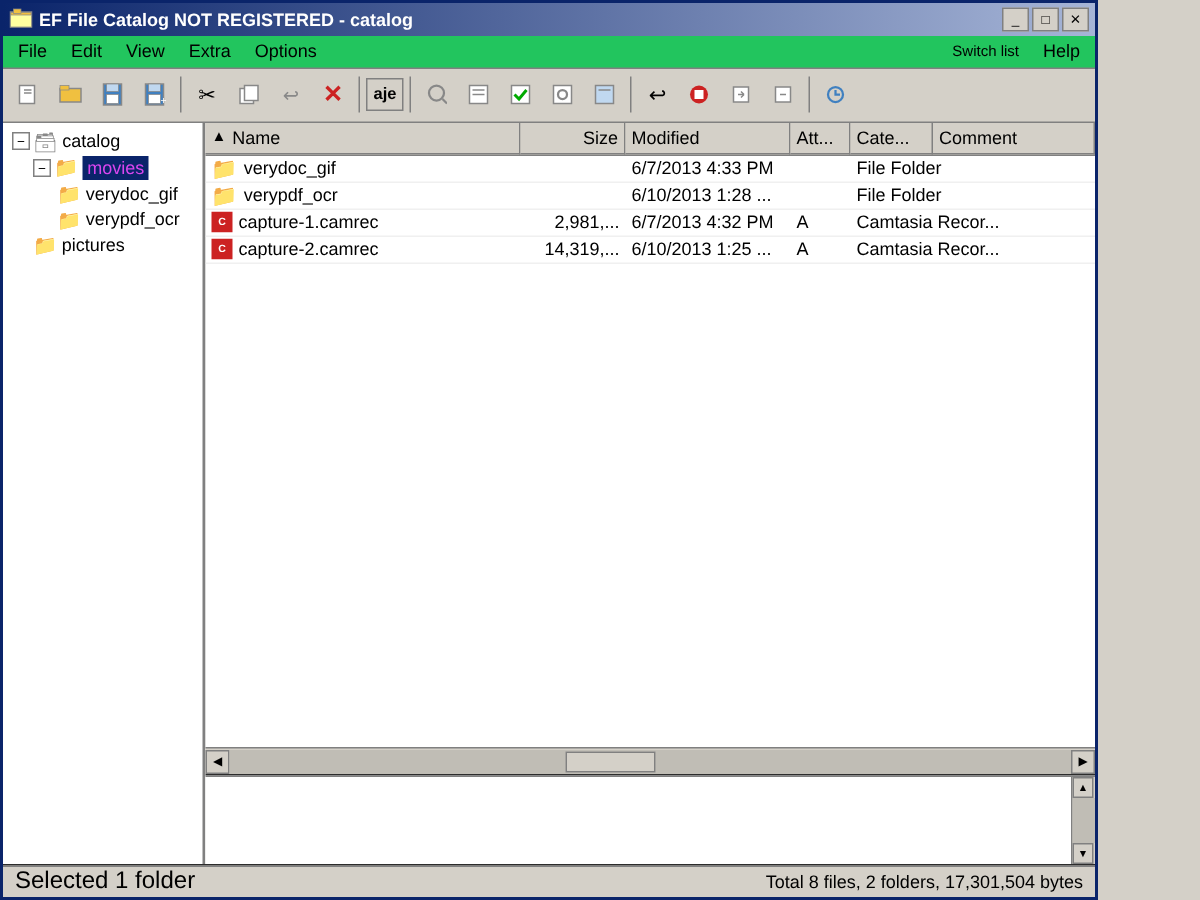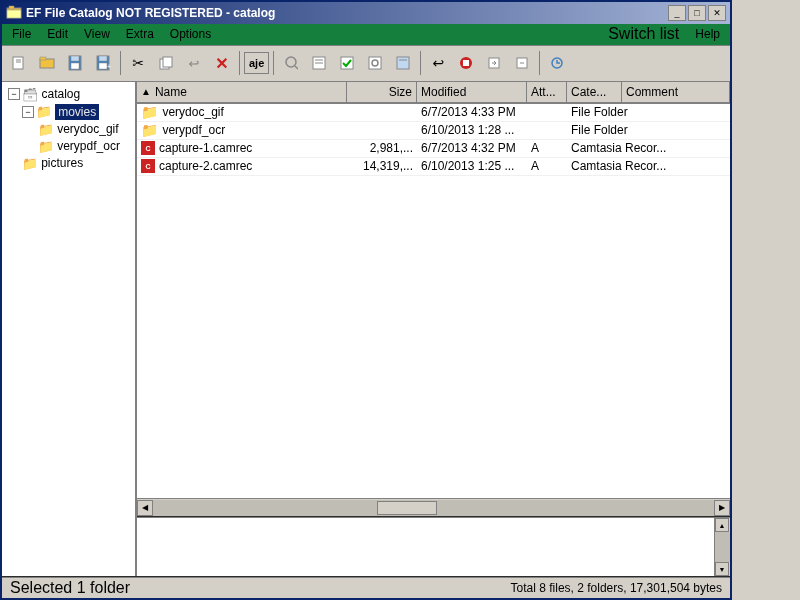--- a/index.html
+++ b/index.html
@@ -47,37 +47,37 @@
       display: flex;
       align-items: center;
       justify-content: center;
       font-size: 9px;
       cursor: pointer;
       color: black;
     }
 
     
     #menu-bar {
-      background: #15803d;
+      background: #22c55e;
       height: 22px;
       display: flex;
       align-items: center;
       border-bottom: 1px solid #808080;
       padding: 0 2px;
     }
     .menu-item {
       padding: 2px 8px;
       cursor: pointer;
       font-size: 12px;
     }
     #switch-list {
       margin-left: auto;
       padding: 2px 8px;
       cursor: pointer;
-      font-size: 16px;
+      font-size: 10px;
     }
     #help-menu {
       padding: 14px 8px;
       cursor: pointer;
       font-size: 12px;
     }
 
     
     #toolbar {
       background: #d4d0c8;
@@ -487,21 +487,21 @@
 
     <div id="tree-panel">
       <div class="tree-item">
         <span class="tree-expand">−</span>
         <span class="tree-icon catalog-icon">🗃</span>
         <span>catalog</span>
       </div>
       <div class="tree-item tree-indent-1">
         <span class="tree-expand">−</span>
         <span class="tree-icon folder-icon">📁</span>
-        <span class="selected" style="background:#0a246a; color:#e5e5e5; padding:1px 3px;">movies</span>
+        <span class="selected" style="background:#0a246a; color:#d946ef; padding:1px 3px;">movies</span>
       </div>
       <div class="tree-item tree-indent-2">
         <span class="tree-icon folder-icon">📁</span>
         <span>verydoc_gif</span>
       </div>
       <div class="tree-item tree-indent-2">
         <span class="tree-icon folder-icon">📁</span>
         <span>verypdf_ocr</span>
       </div>
       <div class="tree-item tree-indent-1">

